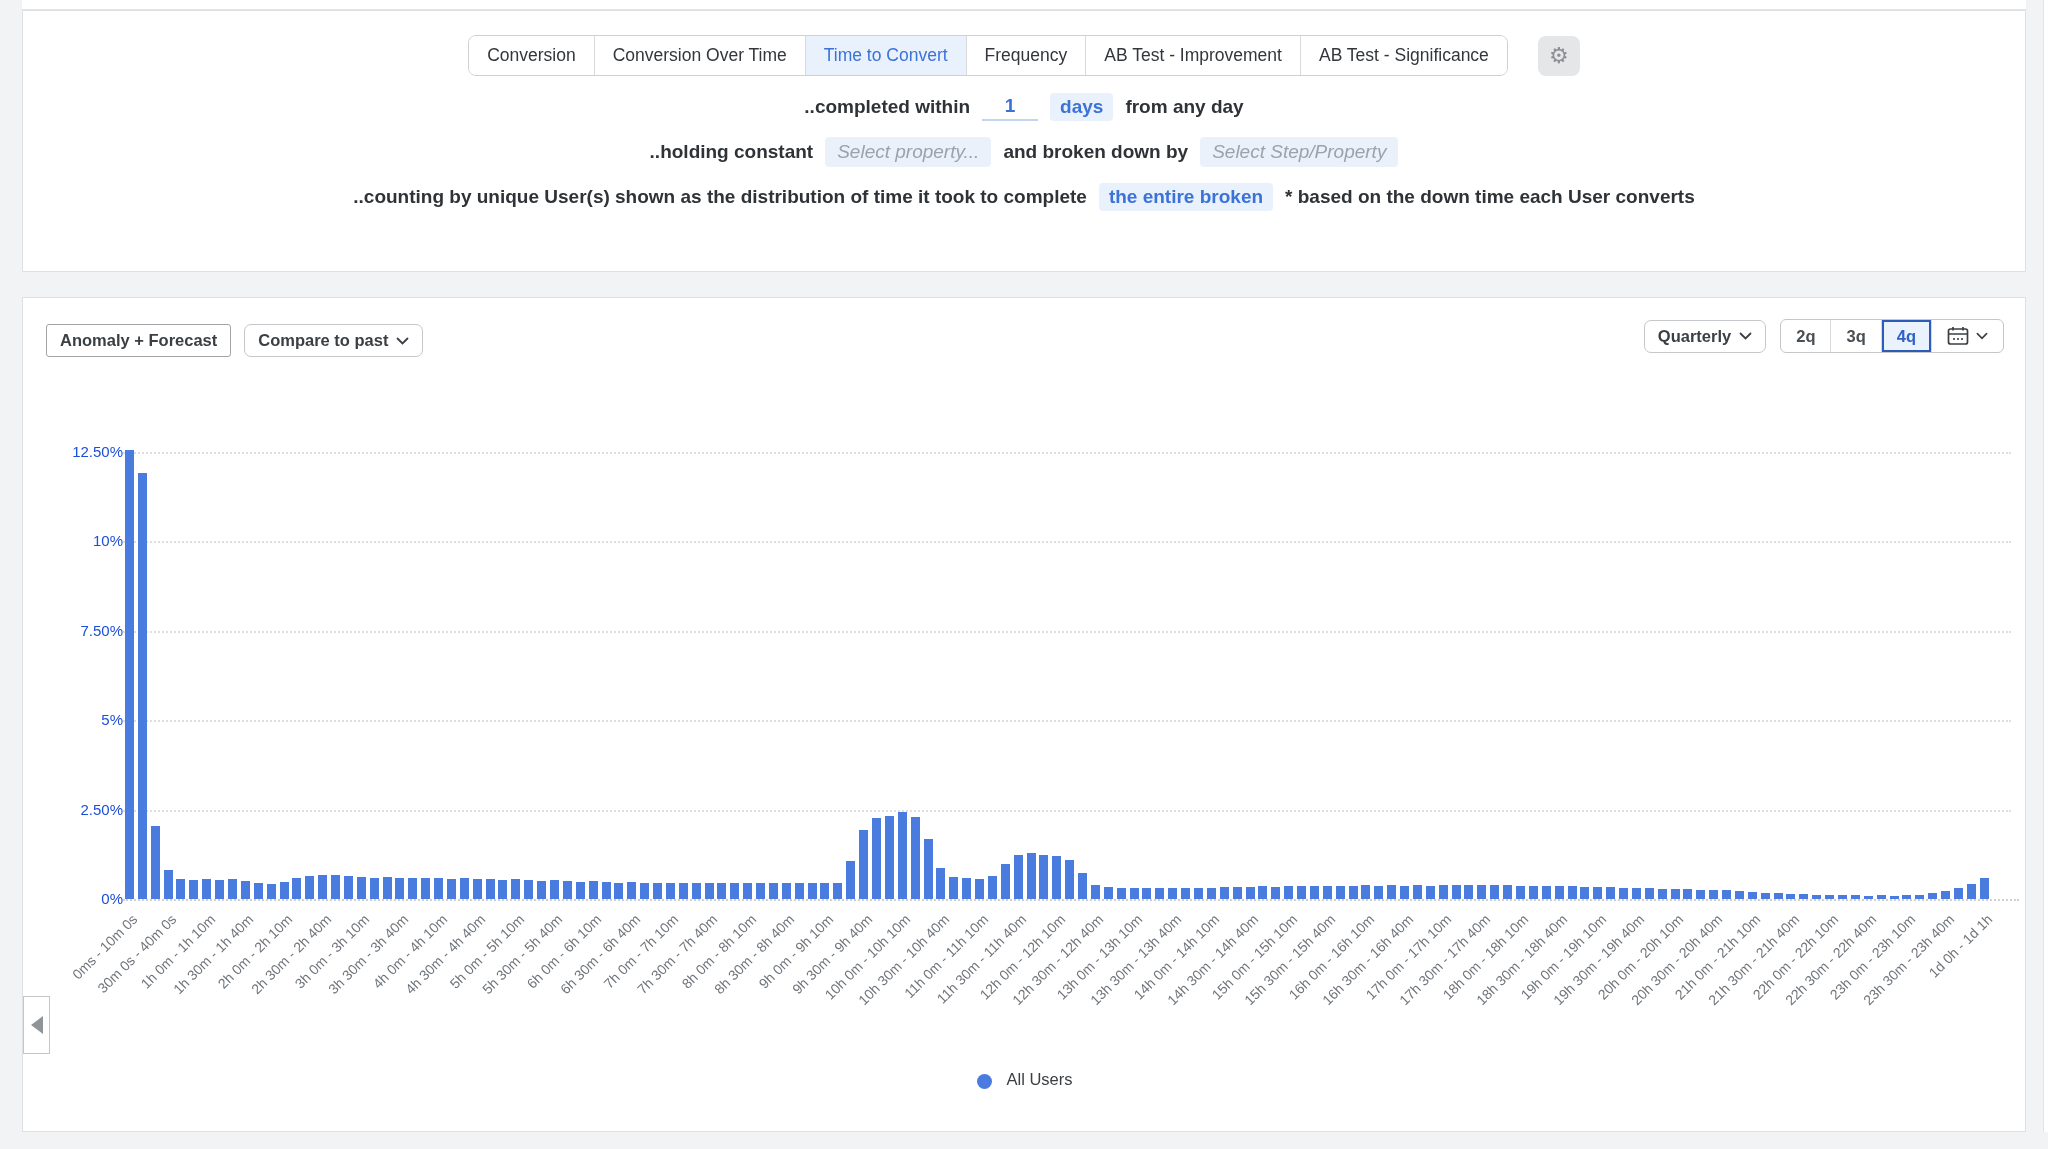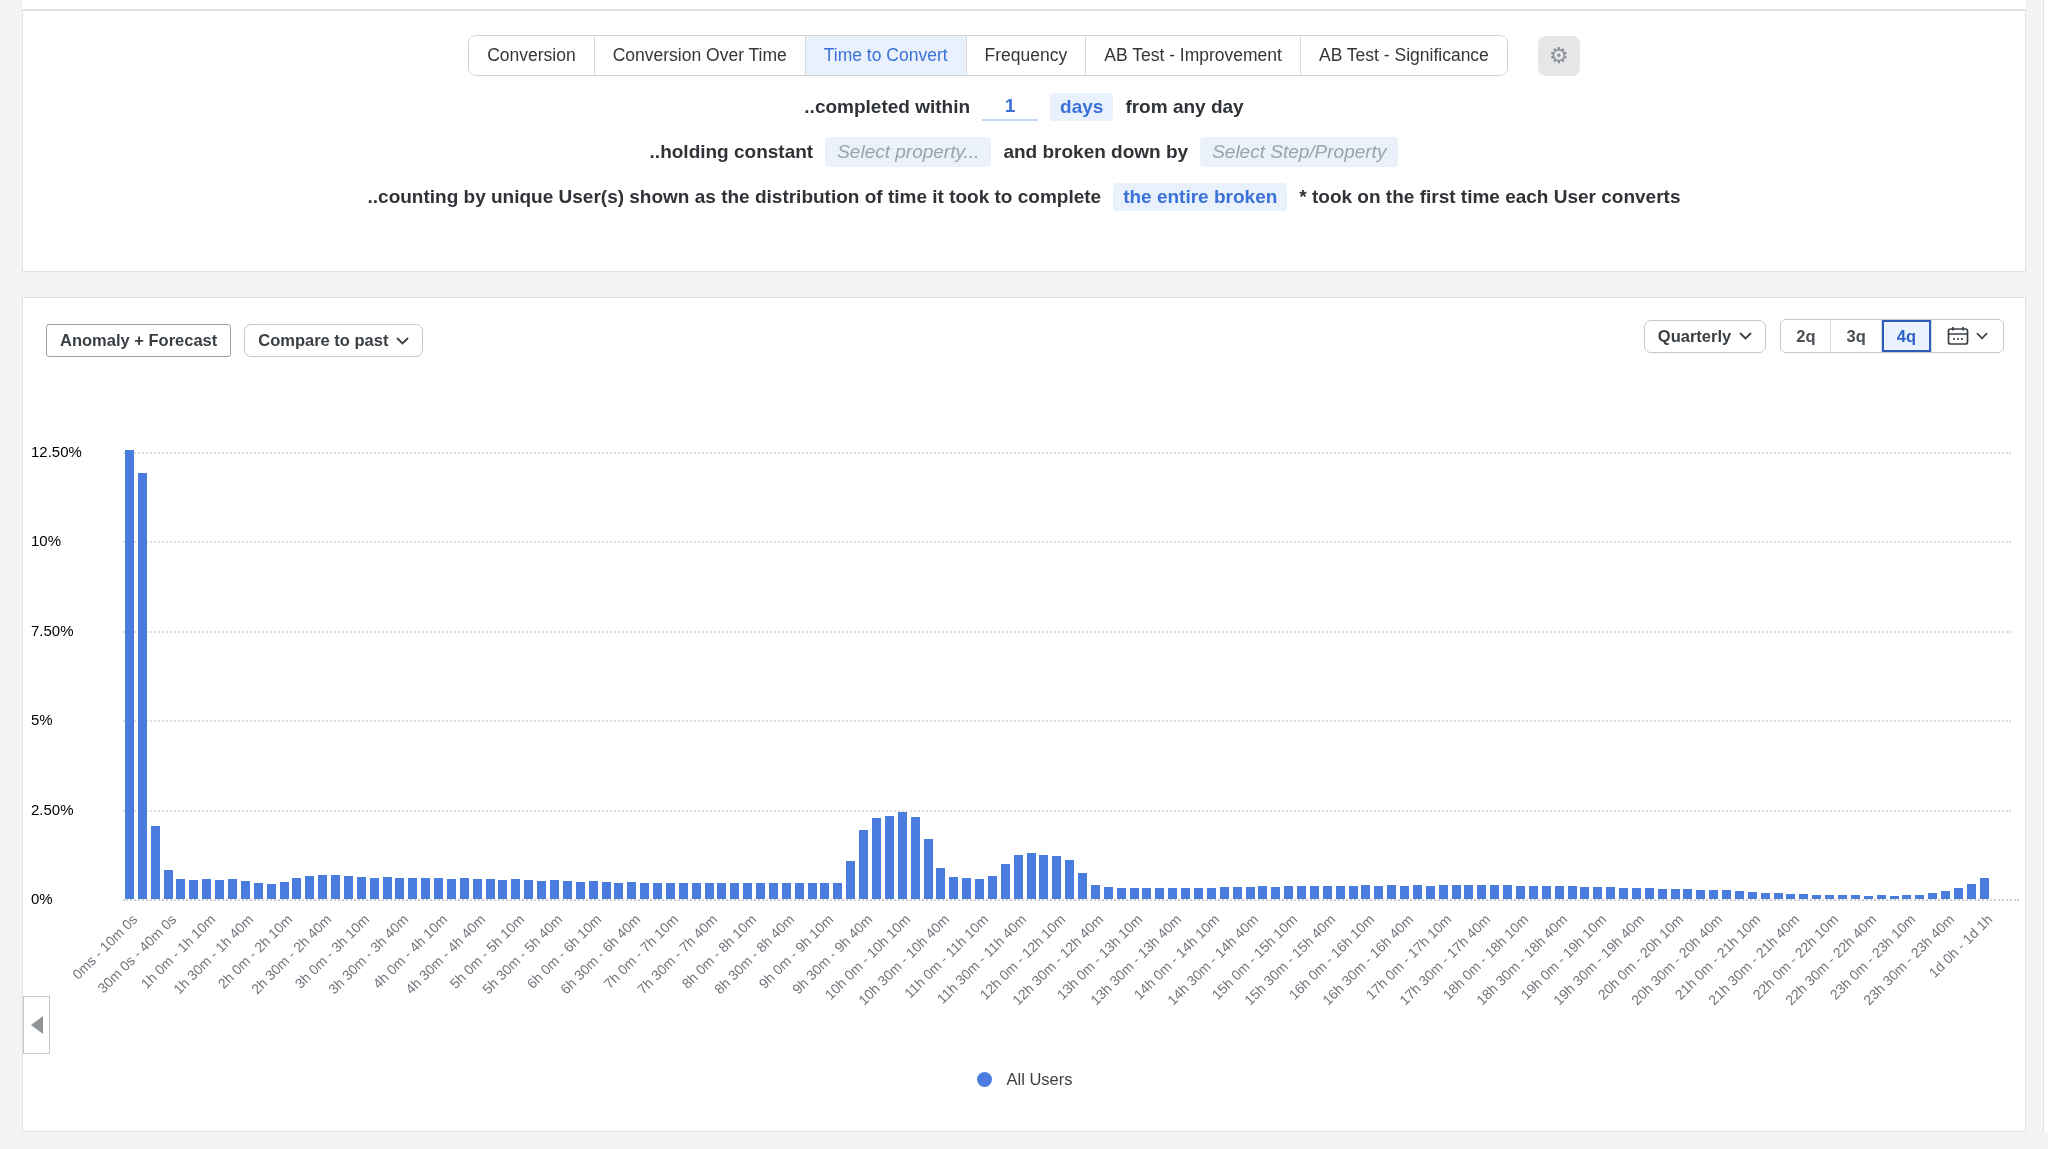--- a/index.html
+++ b/index.html
@@ -46,33 +46,33 @@
   .btn-round { border:1px solid #c6c7ca; border-radius:7px; padding:6px 13px; }
   .ctrl-right { position:absolute; right:21px; top:21px; display:flex; gap:14px; align-items:center; }
   .seg-group { display:flex; border:1px solid #c6c7ca; border-radius:6px; background:#fff; overflow:hidden; }
   .seg { padding:6px 15px; font-size:16.5px; font-weight:700; color:#4a4f54;
     border-left:1px solid #d9dadd; cursor:pointer; display:flex; align-items:center; }
   .seg:first-child { border-left:none; }
   .seg.active { color:#2e62c9; background:#eaf2fd; box-shadow:inset 0 0 0 2px #2d5cb8; }
 
   
   #plot { position:absolute; left:0; top:0; width:2004px; height:833px; }
-  .ytick { position:absolute; width:80px; left:8px; height:20px; line-height:20px;
-    font-size:15px; color:#000000; }
+  .ytick { position:absolute; width:80px; left:20px; height:20px; line-height:20px;
+    text-align:right; font-size:15px; color:#1d4ed8; }
   .gridline { position:absolute; left:100px; width:1888px; height:0;
     border-top:2px dotted #dddee0; }
   .baseline { position:absolute; left:100px; width:1896px; height:0;
     border-top:2px dotted #cfd0d2; }
   .bar { position:absolute; background:#4a7ce0; cursor:pointer; }
   .xlabel { position:absolute; width:170px; text-align:right; font-size:14px;
     color:#6f747a; transform:rotate(-45deg); transform-origin:100% 0; white-space:nowrap; }
 
   
   .legend { position:absolute; left:0; width:2004px; top:772px; display:flex;
-    justify-content:center; align-items:center; gap:14px; }
+    justify-content:center; align-items:flex-end; gap:14px; }
   .legend-dot { width:15px; height:15px; border-radius:50%; background:#4a7ce0; }
   .legend-label { font-size:16.5px; color:#3c4043; }
 
   
   .collapse-handle { position:absolute; left:0; top:698px; width:27px; height:58px;
     background:#fff; border:1px solid #c5c6c9; display:flex; align-items:center;
     justify-content:center; cursor:pointer; }
   .tri-left { width:0; height:0; border-top:9px solid transparent;
     border-bottom:9px solid transparent; border-right:12px solid #8f9499; }
 
@@ -110,21 +110,21 @@
   <div class="qline">
     <span>..holding constant</span>
     <span class="ph-select">Select property...</span>
     <span>and broken down by</span>
     <span class="ph-select">Select Step/Property</span>
   </div>
 
   <div class="qline">
     <span>..counting by unique User(s) shown as the distribution of time it took to complete</span>
     <span class="chip">the entire broken</span>
-    <span>* took on the first time each User converts</span>
+    <span>* based on the down time each User converts</span>
   </div>
 
 </div>
 
 <div class="card" id="chart-card">
 
   <div class="ctrl-left">
     <div class="btn btn-square">
       <span>Anomaly + Forecast</span>
     </div>

